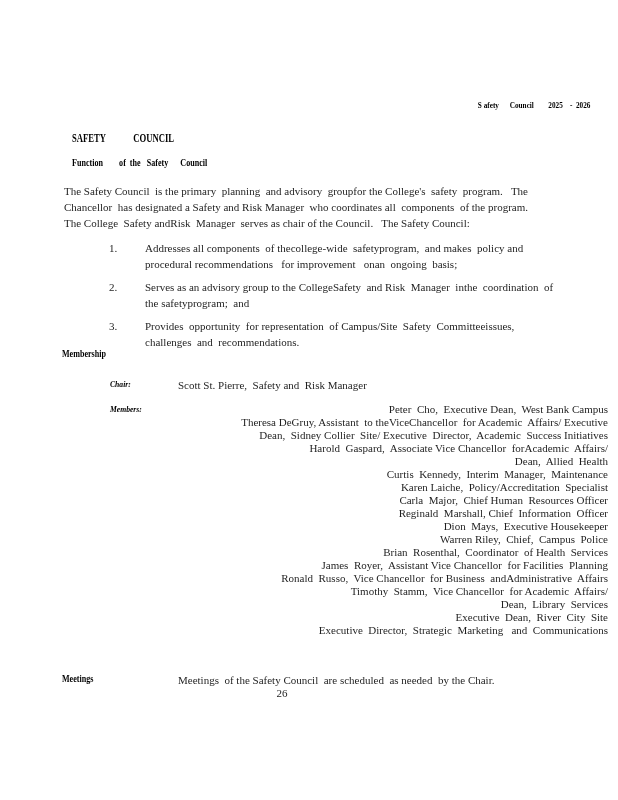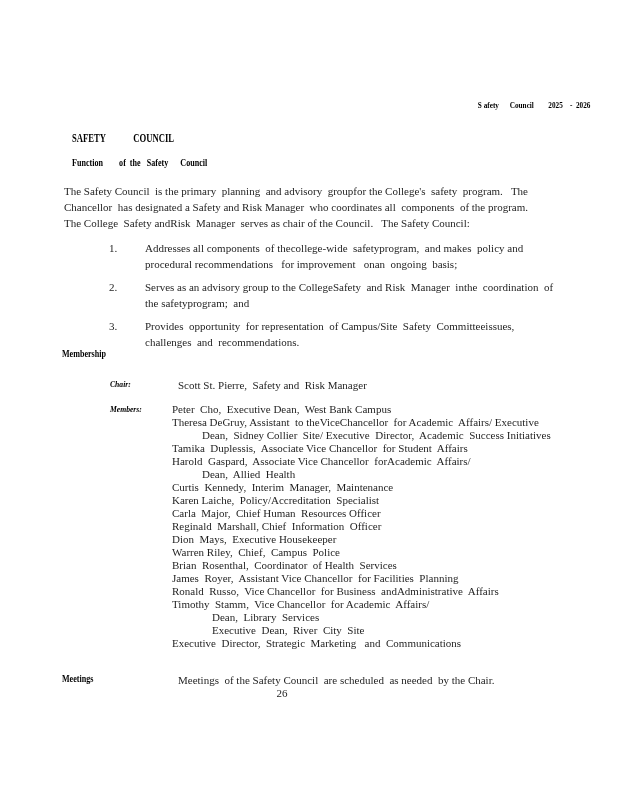--- a/index.html
+++ b/index.html
@@ -30,21 +30,21 @@
 
   .side-label { font-size:9.5px; font-weight:bold; color:#000; }
   .membership-heading { left:62px; top:349px; }
   .meetings-label { left:62px; top:674px; }
 
   .il-label { font-size:9px; font-weight:bold; font-style:italic; color:#000; }
   .chair-label { left:110px; top:379px; }
   .members-label { left:110px; top:404px; }
 
   .chair-value { left:178px; top:377px; }
-  .members-list { left:172px; top:403px; width:420px; }
+  .members-list { left:188px; top:403px; width:420px;text-align:right; }
   .members-list .mrow { white-space:pre; line-height:13px; height:13px; font-size:11px; }
   .ind30 { padding-left:30px; }
   .ind40 { padding-left:40px; }
 
   .meetings-text { left:178px; top:672px; }
   .page-number { left:0; top:687px; width:564px; text-align:center; font-size:11px; color:#1f1f1f; }
 </style>
 </head>
 <body>
 
@@ -90,21 +90,20 @@
   <div class="abs body-text pre chair-value">Scott St. Pierre,  Safety and  Risk Manager</div>
 
   <div class="abs il-label members-label">
     <span class="cx cx85">Members:</span>
   </div>
 
   <div class="abs members-list">
     <div class="mrow">Peter  Cho,  Executive Dean,  West Bank Campus</div>
     <div class="mrow">Theresa DeGruy, Assistant  to theViceChancellor  for Academic  Affairs/ Executive</div>
     <div class="mrow ind30">Dean,  Sidney Collier  Site/ Executive  Director,  Academic  Success Initiatives</div>
-    <div class="mrow">Tamika  Duplessis,  Associate Vice Chancellor  for Student  Affairs</div>
     <div class="mrow">Harold  Gaspard,  Associate Vice Chancellor  forAcademic  Affairs/</div>
     <div class="mrow ind30">Dean,  Allied  Health</div>
     <div class="mrow">Curtis  Kennedy,  Interim  Manager,  Maintenance</div>
     <div class="mrow">Karen Laiche,  Policy/Accreditation  Specialist</div>
     <div class="mrow">Carla  Major,  Chief Human  Resources Officer</div>
     <div class="mrow">Reginald  Marshall, Chief  Information  Officer</div>
     <div class="mrow">Dion  Mays,  Executive Housekeeper</div>
     <div class="mrow">Warren Riley,  Chief,  Campus  Police</div>
     <div class="mrow">Brian  Rosenthal,  Coordinator  of Health  Services</div>
     <div class="mrow">James  Royer,  Assistant Vice Chancellor  for Facilities  Planning</div>

